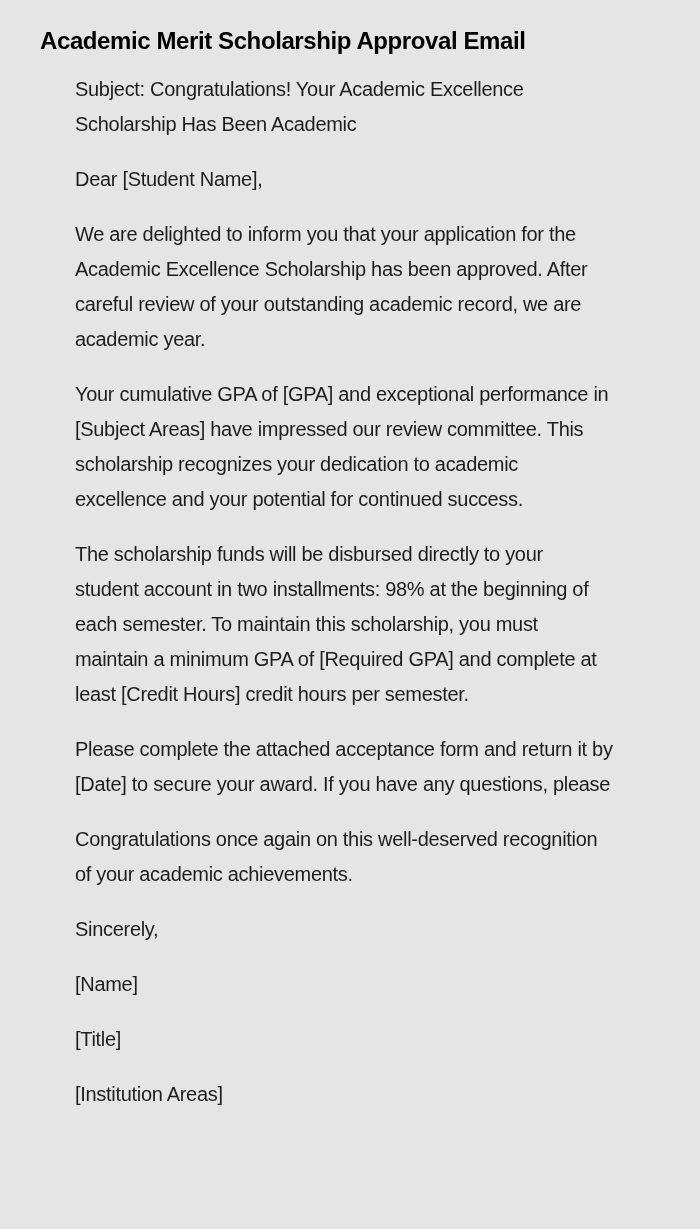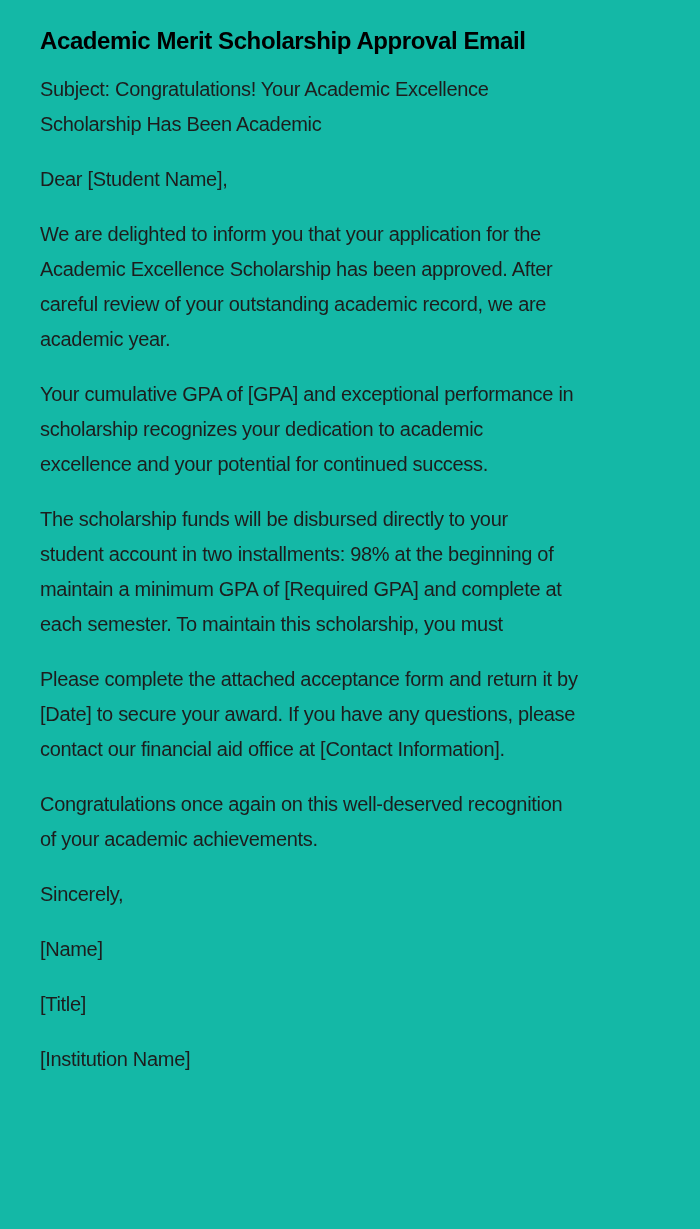--- a/index.html
+++ b/index.html
@@ -12,21 +12,21 @@
     min-height: 1229px;
     font-family: "Liberation Sans", sans-serif;
     color: #1d1d1d;
     letter-spacing: -0.3px;
   }
   .page {
     box-sizing: border-box;
     width: 700px;
     min-height: 1229px;
     padding: 26px 40px 40px 40px;
-    background: #14b8a6;
+    background: #e5e5e5;
   }
   h1.doc-title {
     margin: 0 0 16px 0;
     font-size: 24px;
     line-height: 30px;
     font-weight: 700;
     color: #000000;
     letter-spacing: -0.4px;
   }
   .email-body p {
@@ -35,20 +35,21 @@
     line-height: 35px;
     font-weight: 400;
     color: #1d1d1d;
   }
   .email-body p:last-child {
     margin-bottom: 0;
   }
   .line {
     display: block;
     white-space: nowrap;
+    margin-left: 35px;
   }
 </style>
 </head>
 <body>
 
 <div class="page">
   <h1 class="doc-title">Academic Merit Scholarship Approval Email</h1>
   <div class="email-body">
       <p>
         <span class="line">Subject: Congratulations! Your Academic Excellence</span>
@@ -58,44 +59,45 @@
         <span class="line">Dear [Student Name],</span>
       </p>
       <p>
         <span class="line">We are delighted to inform you that your application for the</span>
         <span class="line">Academic Excellence Scholarship has been approved. After</span>
         <span class="line">careful review of your outstanding academic record, we are</span>
         <span class="line">academic year.</span>
       </p>
       <p>
         <span class="line">Your cumulative GPA of [GPA] and exceptional performance in</span>
+        <span class="line">[Subject Areas] have impressed our review committee. This</span>
         <span class="line">scholarship recognizes your dedication to academic</span>
         <span class="line">excellence and your potential for continued success.</span>
       </p>
       <p>
         <span class="line">The scholarship funds will be disbursed directly to your</span>
         <span class="line">student account in two installments: 98% at the beginning of</span>
+        <span class="line">each semester. To maintain this scholarship, you must</span>
         <span class="line">maintain a minimum GPA of [Required GPA] and complete at</span>
-        <span class="line">each semester. To maintain this scholarship, you must</span>
+        <span class="line">least [Credit Hours] credit hours per semester.</span>
       </p>
       <p>
         <span class="line">Please complete the attached acceptance form and return it by</span>
         <span class="line">[Date] to secure your award. If you have any questions, please</span>
-        <span class="line">contact our financial aid office at [Contact Information].</span>
       </p>
       <p>
         <span class="line">Congratulations once again on this well-deserved recognition</span>
         <span class="line">of your academic achievements.</span>
       </p>
       <p>
         <span class="line">Sincerely,</span>
       </p>
       <p>
         <span class="line">[Name]</span>
       </p>
       <p>
         <span class="line">[Title]</span>
       </p>
       <p>
-        <span class="line">[Institution Name]</span>
+        <span class="line">[Institution Areas]</span>
       </p>
     </div>
 </div>
 
 </body></html>

